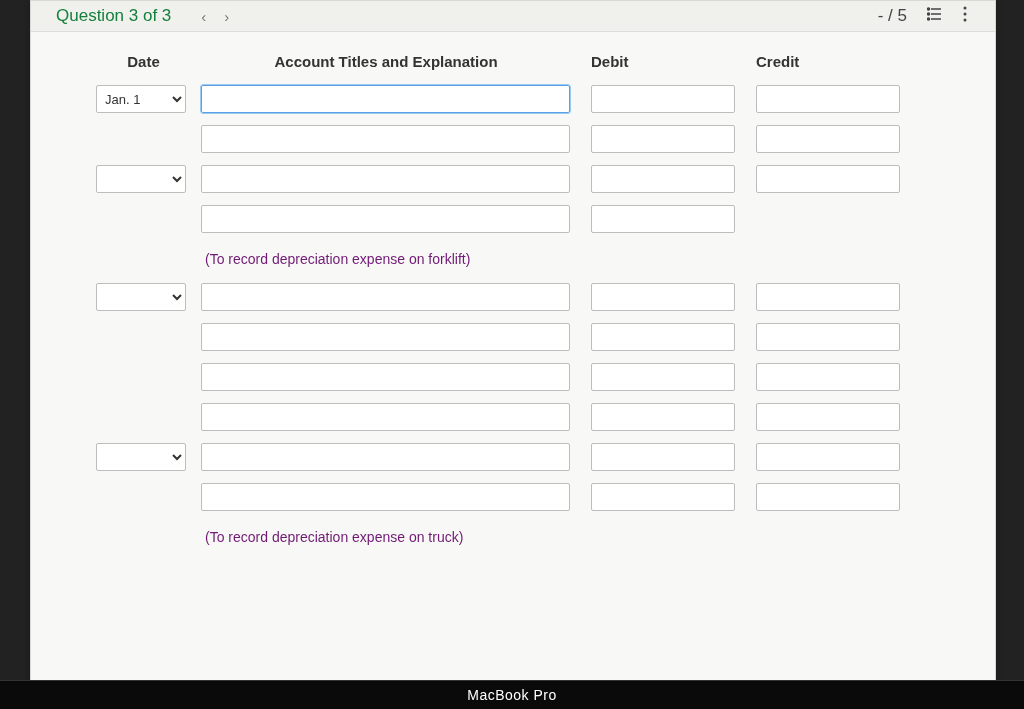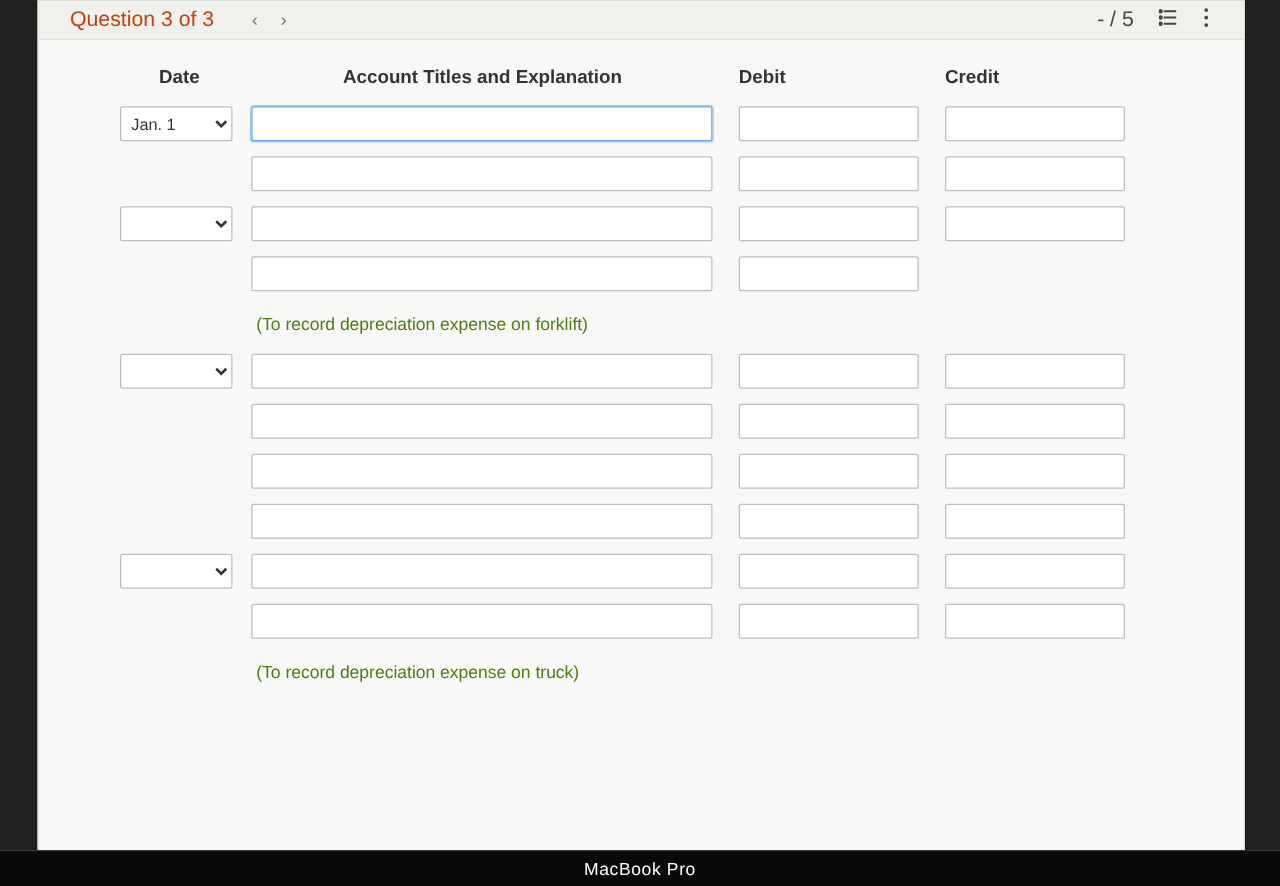--- a/index.html
+++ b/index.html
@@ -1,19 +1,19 @@
 <!DOCTYPE html>
 <html><head>
 <meta charset="utf-8">
 <style>
   html,body{margin:0;padding:0;font-family:Arial,Helvetica,sans-serif;background:#2a2a2a;}
   .viewport{width:1024px;height:709px;margin:0 auto;background:#222;position:relative;overflow:hidden;}
   .paper{position:absolute;left:30px;top:0;width:964px;height:680px;background:#f8f8f6;border:1px solid #d8d8d4;box-shadow:0 2px 6px rgba(0,0,0,0.25);}
   .toolbar{position:absolute;left:0;top:0;width:100%;height:30px;background:#f0f0ed;border-bottom:1px solid #ddd;display:flex;align-items:center;font-size:16px;color:#555;}
-  .toolbar .q{margin-left:25px;font-size:17px;color:#c2410c;}
+  .toolbar .q{margin-left:25px;font-size:17px;color:#15803d;}
   .toolbar .nav{margin-left:30px;display:flex;gap:18px;color:#777;}
   .toolbar .nav span{cursor:pointer;font-size:15px;}
   .toolbar .right{margin-left:auto;margin-right:28px;display:flex;align-items:center;gap:20px;color:#444;}
   .toolbar .score{font-size:17px;}
   .toolbar .icon{font-size:16px;color:#444;cursor:pointer;}
 
   .content{position:absolute;left:0;top:46px;width:100%;height:650px;overflow:hidden;padding-left:65px;padding-right:35px;box-sizing:border-box;}
   .headers{display:flex;height:28px;align-items:center;font-weight:bold;color:#333;font-size:15px;}
   .col-date{width:95px;text-align:center;}
   .col-acct{width:370px;padding-left:10px;text-align:center;}
@@ -21,21 +21,21 @@
   .col-credit{width:145px;text-align:left;}
   .gap-dc{width:20px;}
 
   .rows{margin-top:10px;}
   .jrow{display:flex;margin-bottom:12px;}
   .jrow .datecell{width:95px;}
   .jrow .datecell select{width:90px;height:28px;background:#fff;border:1px solid #bdbdbd;border-radius:2px;font-size:13px;color:#333;padding:0 4px;}
   .jrow .acctcell{width:370px;padding-left:10px;}
   .jrow .acctcell input{width:355px;height:26px;border:1px solid #bdbdbd;border-radius:2px;background:#fff;padding:0 6px;font-size:14px;}
   .jrow .acctcell input.focused{border:1px solid #5aa0e6;outline:1px solid #9cc9f0;}
-  .jrow .acctcell .explain{font-size:14px;color:#4d7c0f;padding:6px 0 4px 4px;}
+  .jrow .acctcell .explain{font-size:14px;color:#701a75;padding:6px 0 4px 4px;}
   .jrow .amtcell{width:145px;}
   .jrow .amtcell input{width:130px;height:26px;border:1px solid #bdbdbd;border-radius:2px;background:#fff;padding:0 6px;font-size:14px;}
   .jrow .gap{width:20px;}
 
   .hardware{position:absolute;bottom:0;left:0;width:100%;height:28px;background:#0a0a0a;display:flex;align-items:center;justify-content:center;color:#ffffff;font-size:14px;letter-spacing:0.5px;border-top:1px solid #333;}
 </style>
 </head>
 <body>
 
 <div class="viewport">

